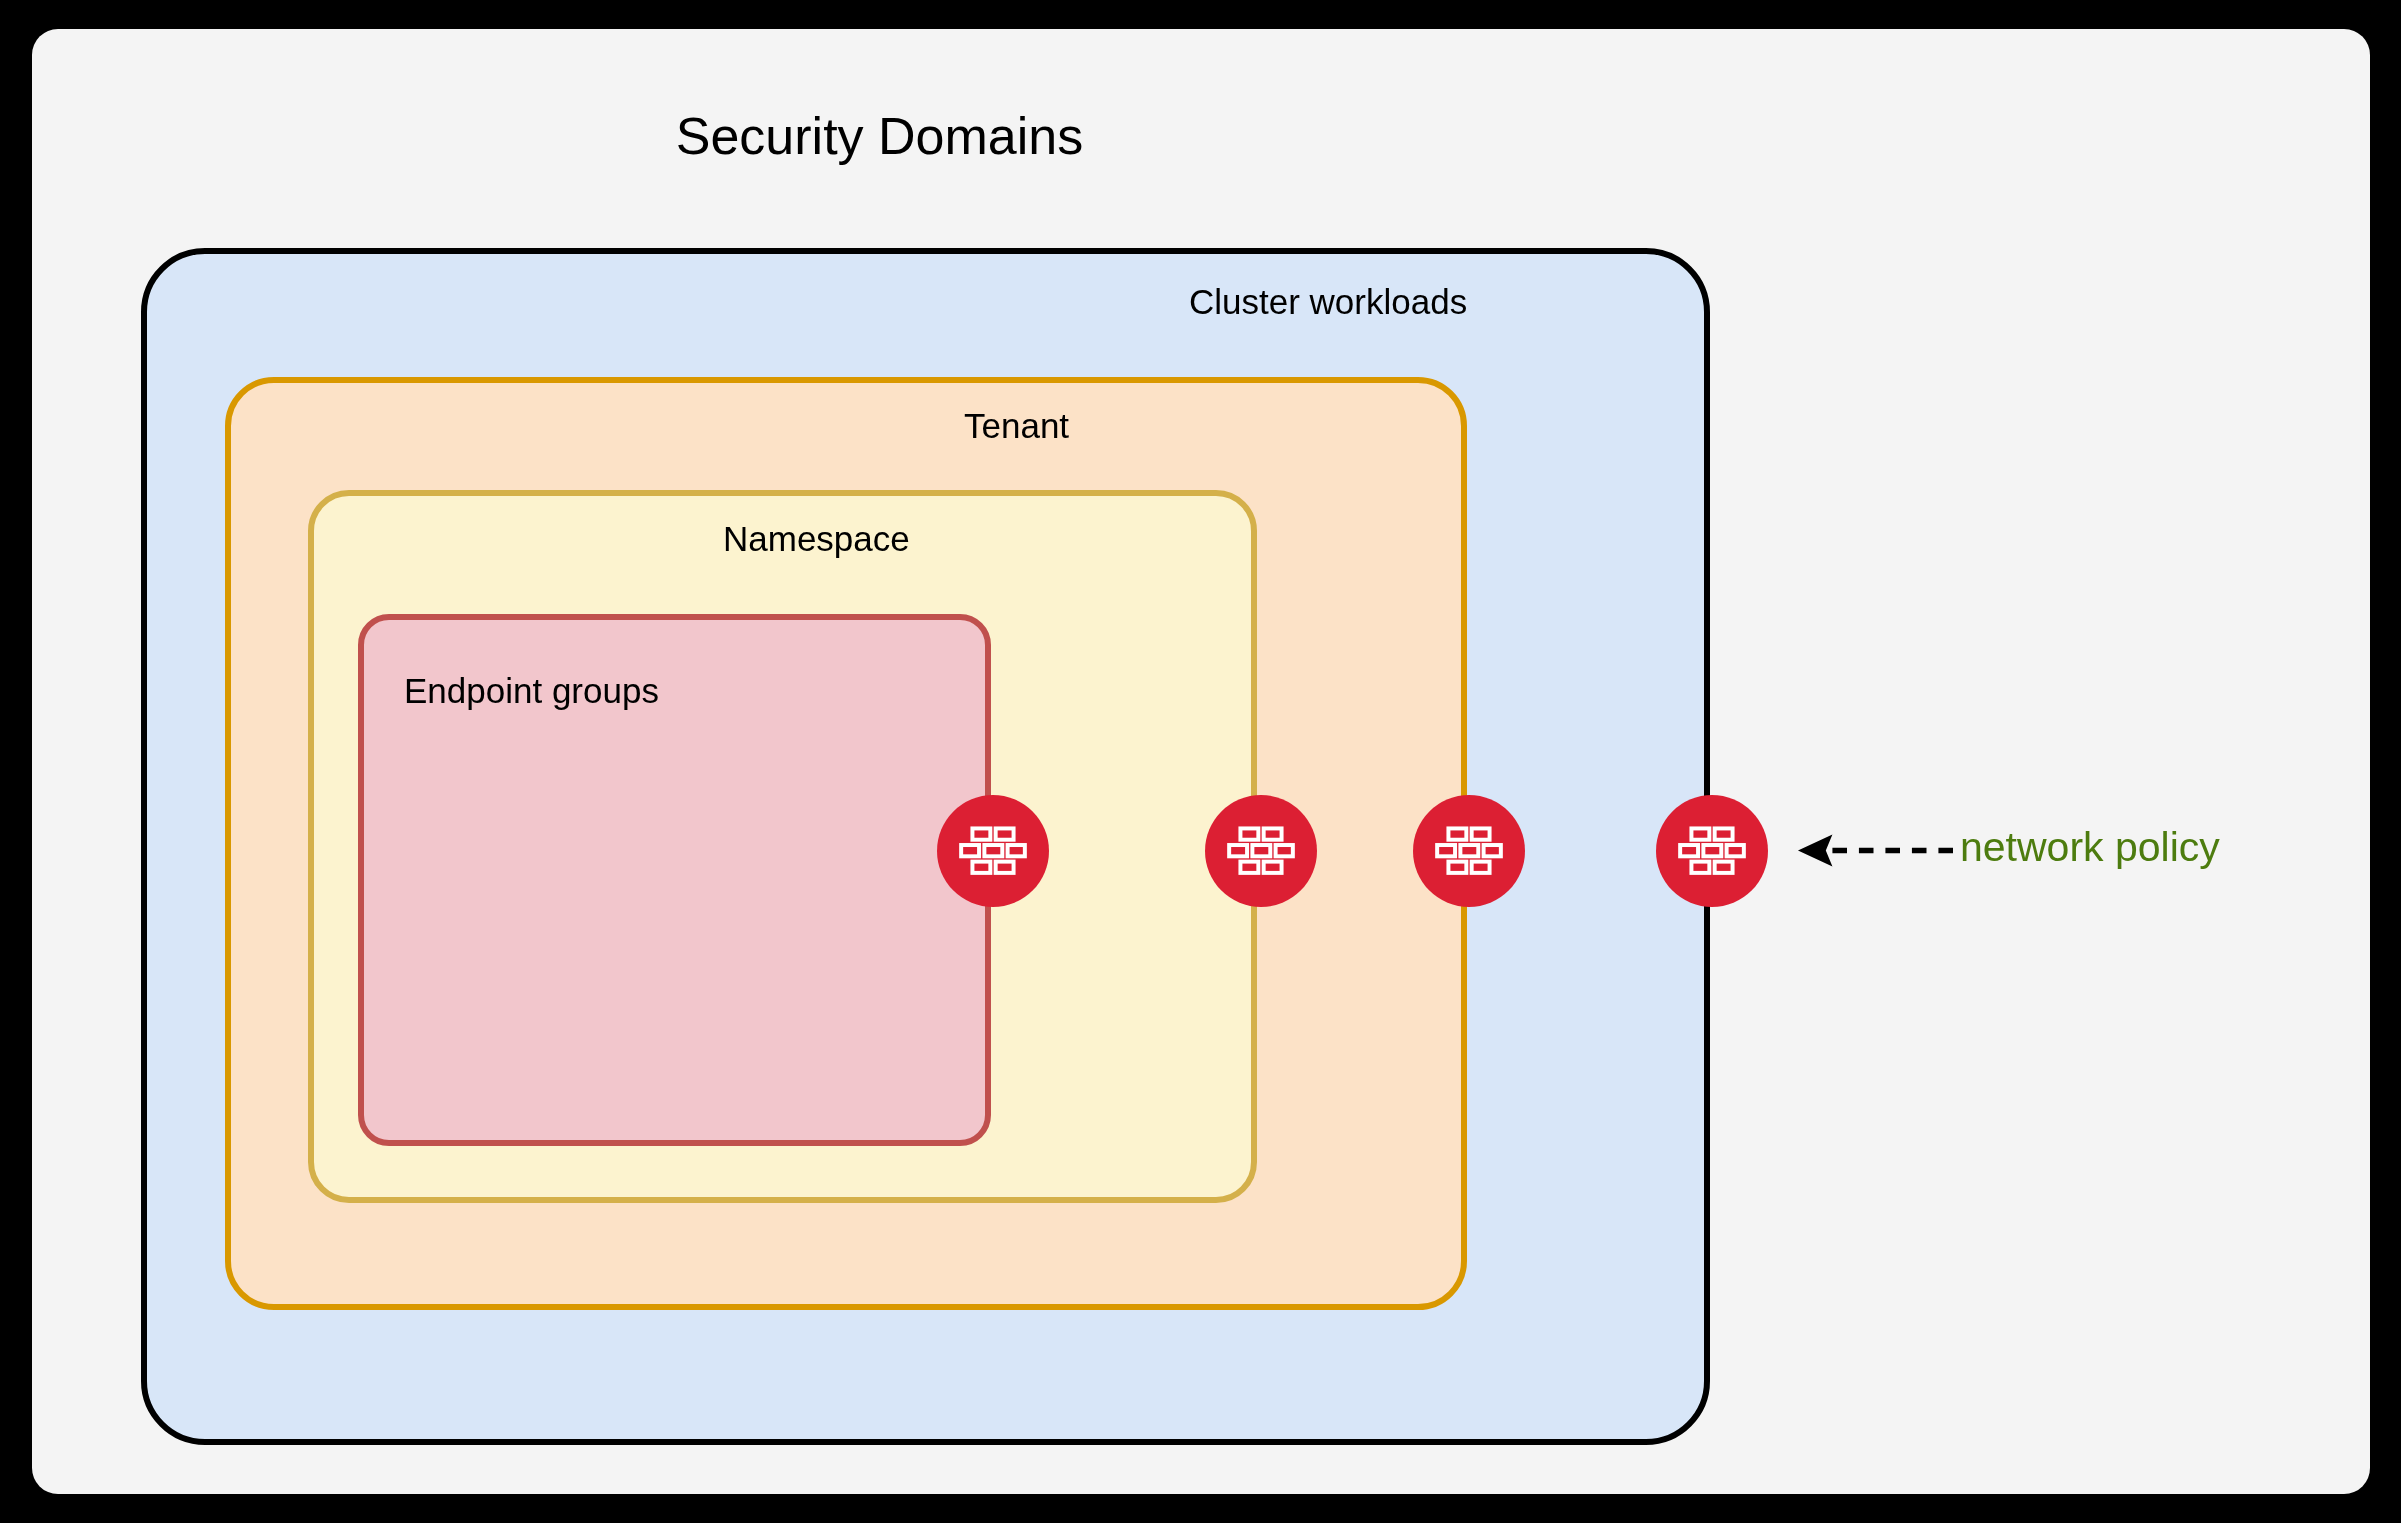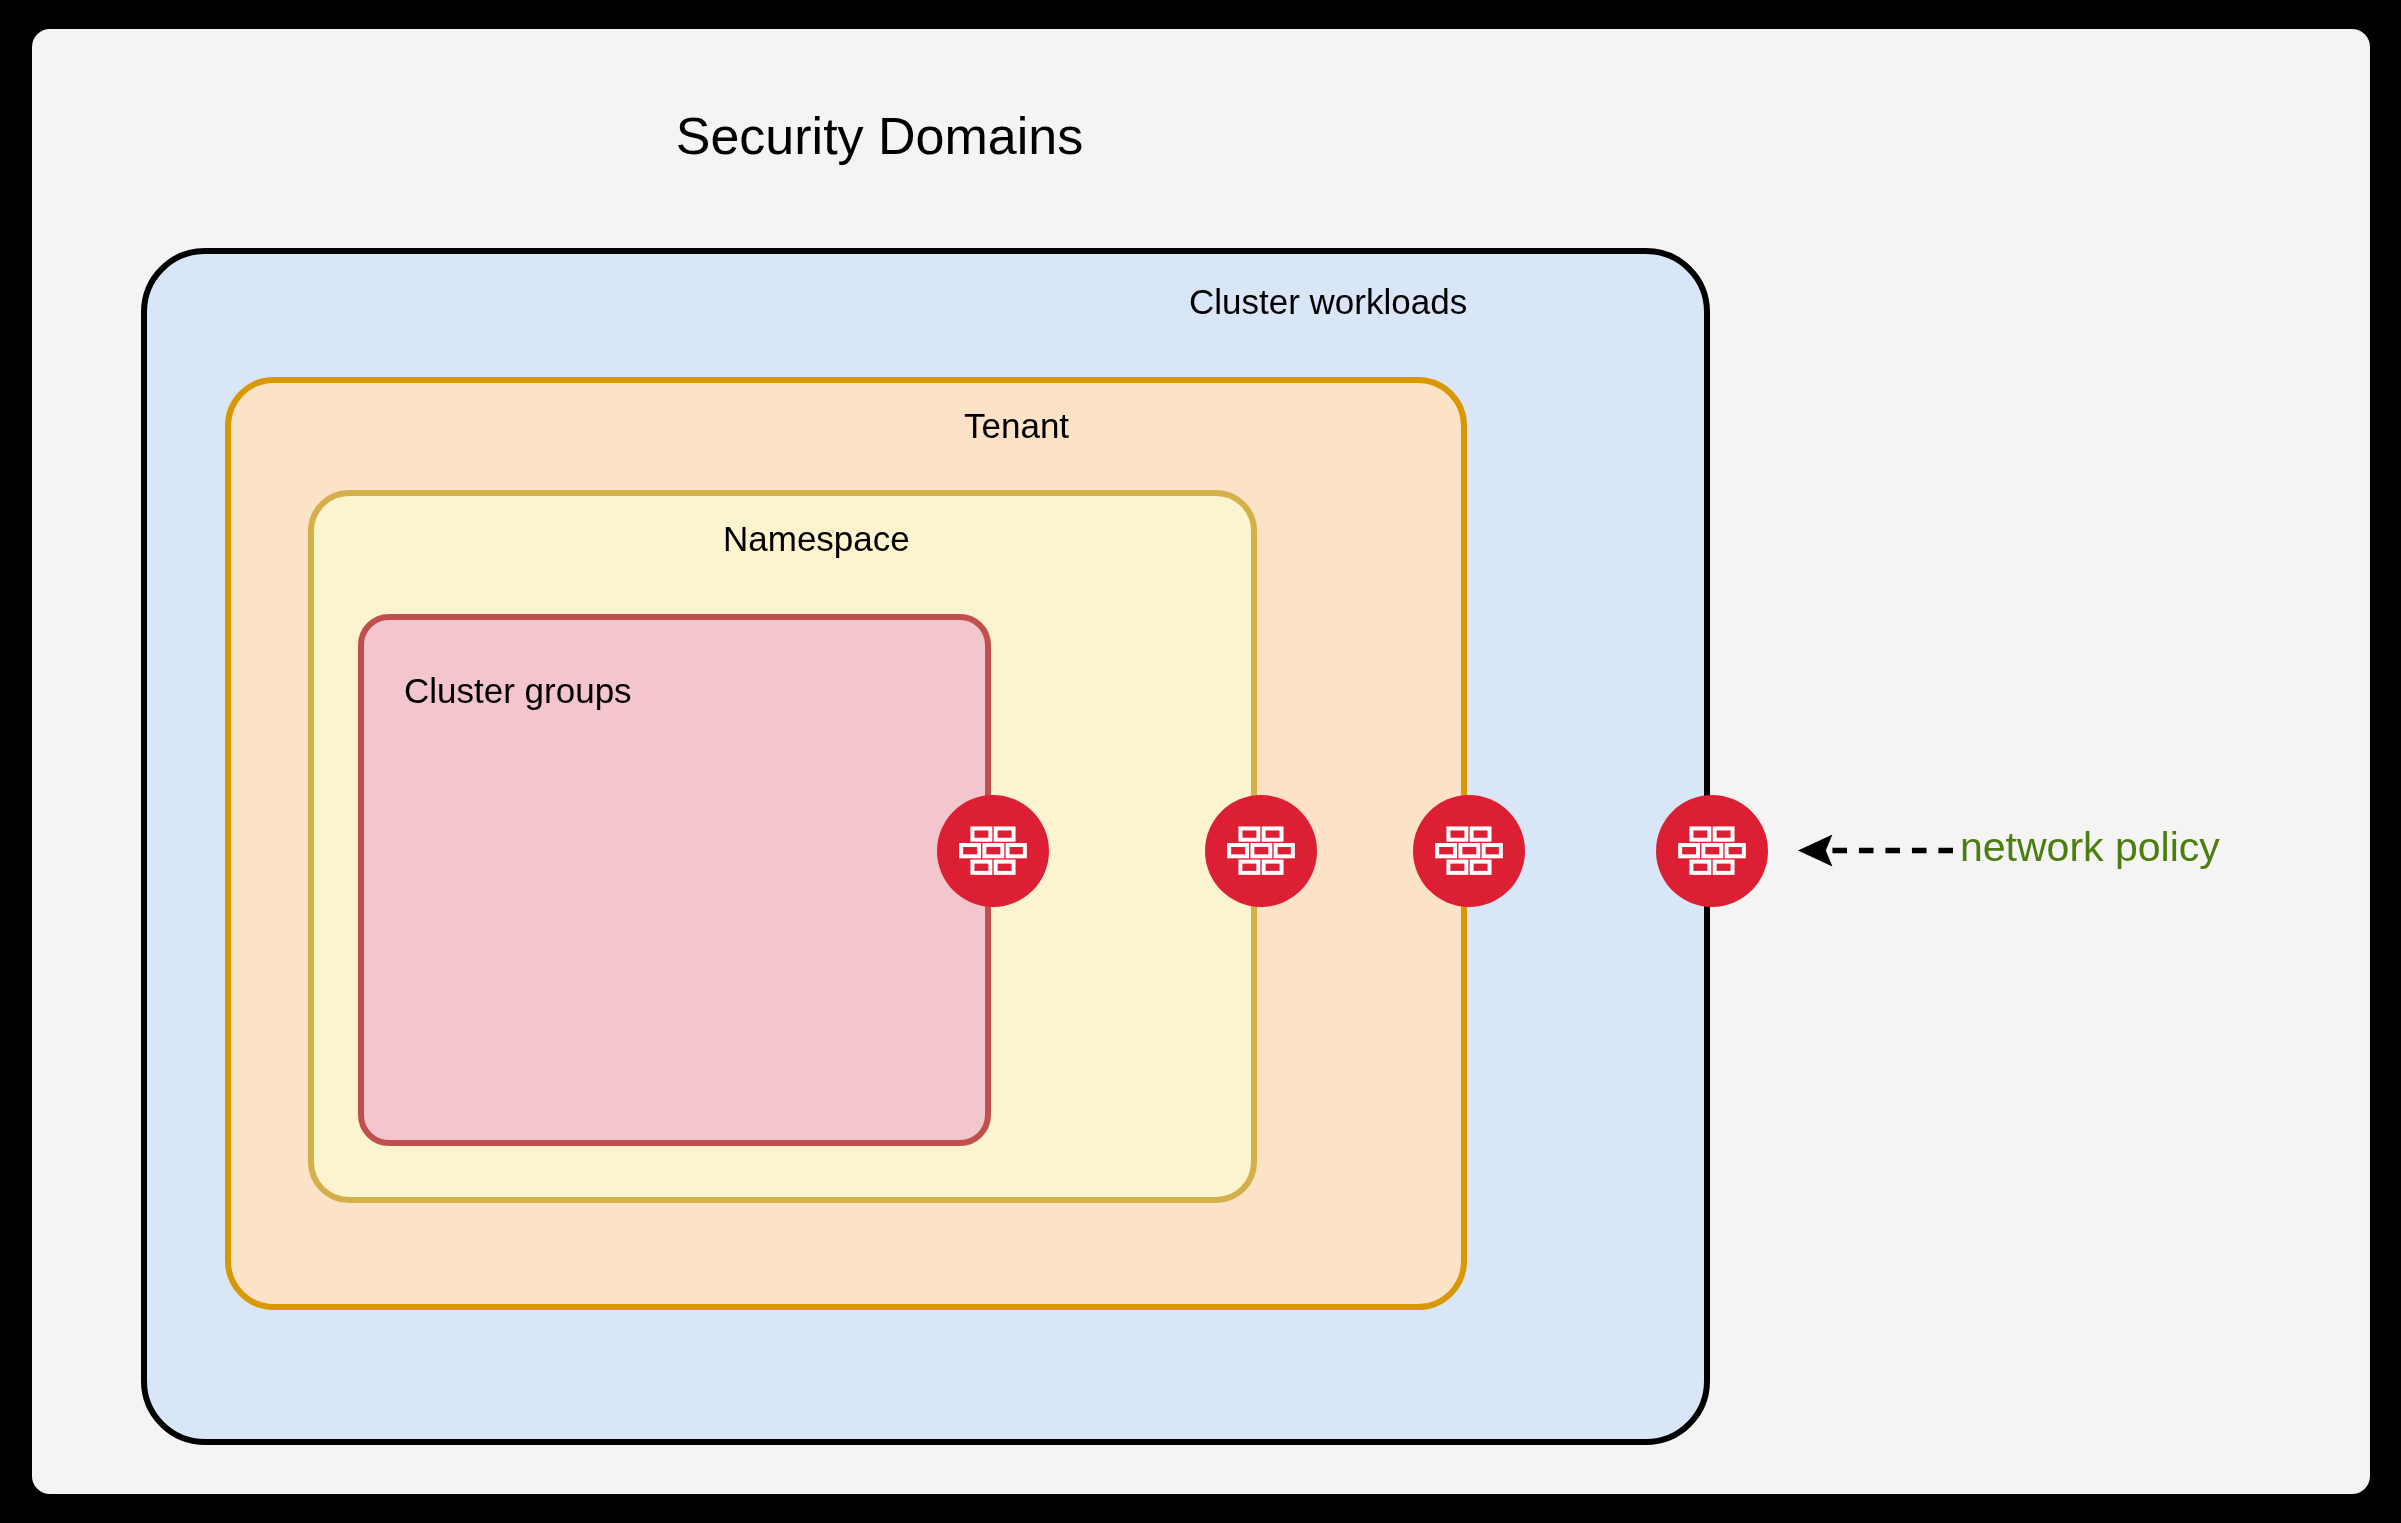--- a/index.html
+++ b/index.html
@@ -23,21 +23,21 @@
   }
 
   
   .outer-panel {
     position: absolute;
     left: 32px;
     top: 29px;
     width: 2338px;
     height: 1465px;
     background: #F4F4F4;
-    border-radius: 18px;
+    border-radius: 26px;
     box-sizing: border-box;
   }
 
   
   .diagram-title {
     position: absolute;
     left: 505px;
     top: 81px;
     width: 685px;
     text-align: center;
@@ -175,21 +175,21 @@
     <div class="domain-box box-cluster"></div>
     <div class="box-label label-cluster">Cluster workloads</div>
 
     <div class="domain-box box-tenant"></div>
     <div class="box-label label-tenant">Tenant</div>
 
     <div class="domain-box box-namespace"></div>
     <div class="box-label label-namespace">Namespace</div>
 
     <div class="domain-box box-endpoint"></div>
-    <div class="box-label label-endpoint">Cluster groups</div>
+    <div class="box-label label-endpoint">Endpoint groups</div>
 
 
     <div class="firewall-node fw-1">
       <svg viewBox="0 0 104 78">
         <g fill="none" stroke="#FFFFFF" stroke-width="6">
           <rect x="21" y="5" width="27" height="17"></rect>
           <rect x="56" y="5" width="27" height="17"></rect>
           <rect x="4" y="30" width="27" height="17"></rect>
           <rect x="39" y="30" width="27" height="17"></rect>
           <rect x="74" y="30" width="26" height="17"></rect>

